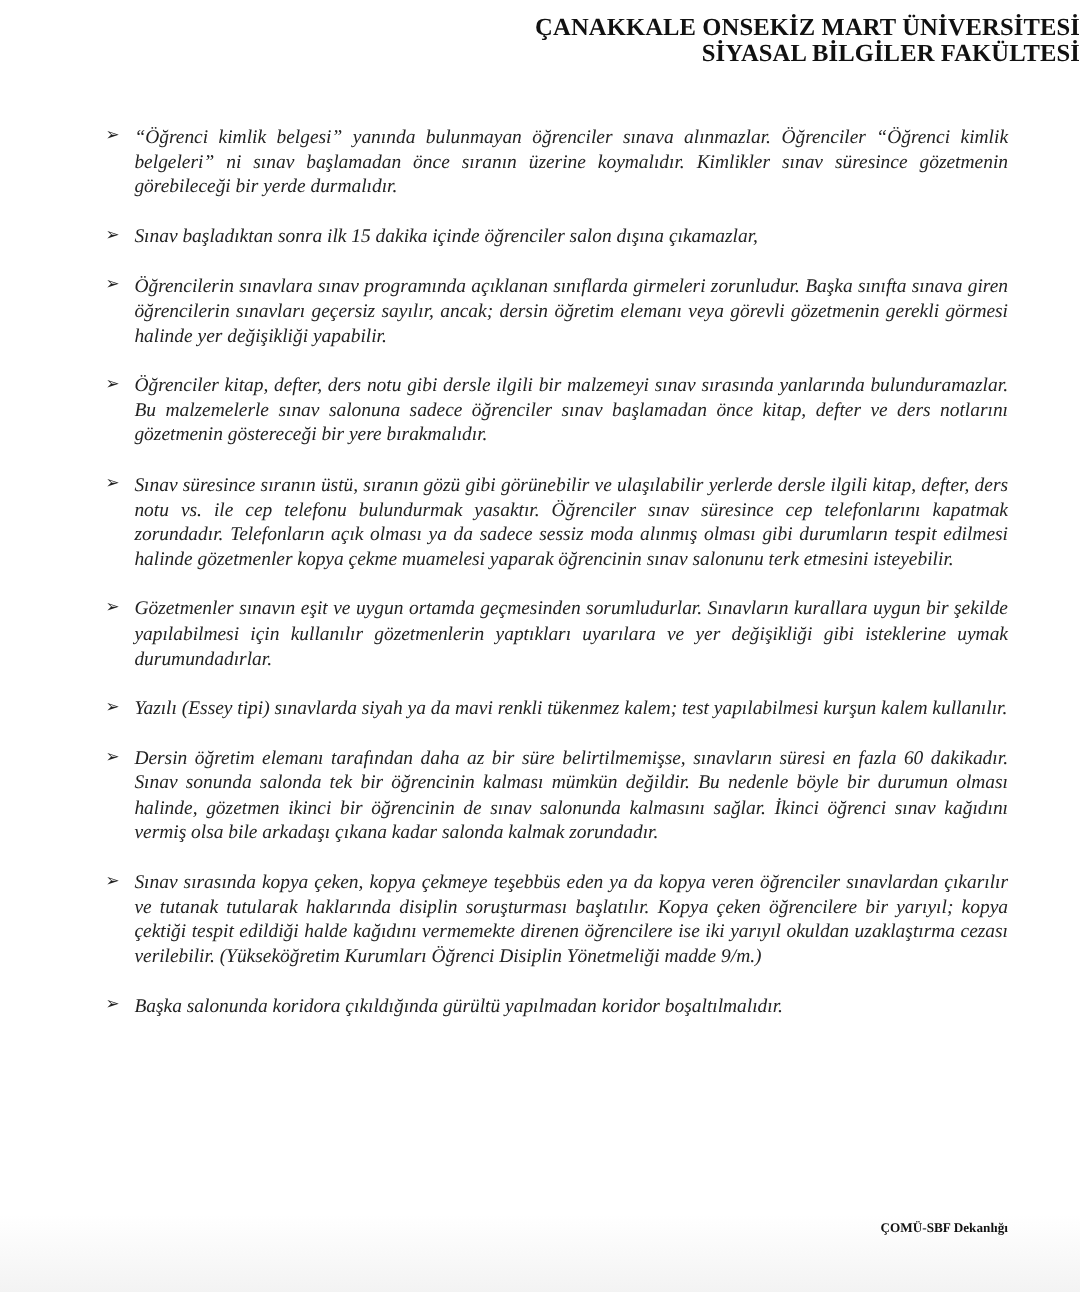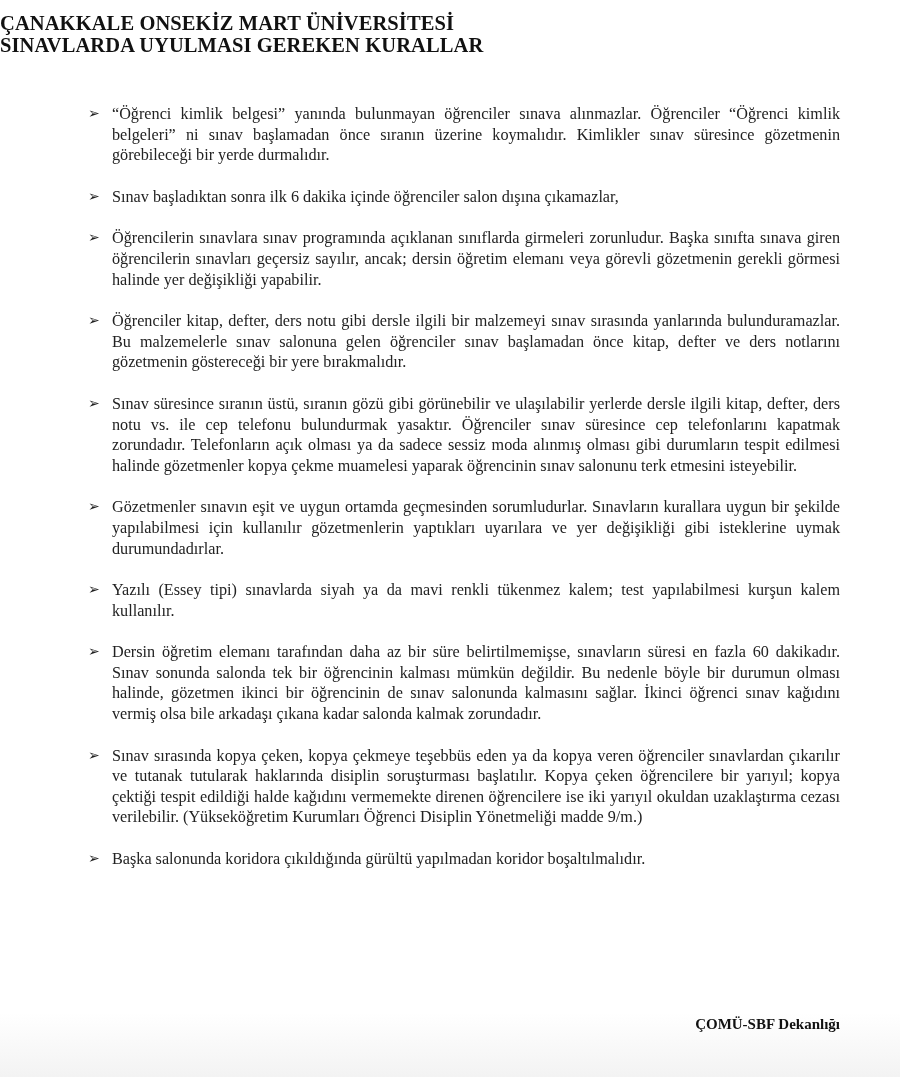--- a/index.html
+++ b/index.html
@@ -19,21 +19,21 @@
       left: 0; top: 0;
       width: 900px;
       height: 1077px;
       background: linear-gradient(to bottom, #ffffff 0%, #ffffff 94%, #f3f3f3 100%);
     }
     .header {
       position: absolute;
       top: 12px;
       left: 0;
       width: 900px;
-      text-align: left;
+      text-align: right;
     }
     .header-line {
       display: block;
       font-weight: bold;
       font-size: 20.5px;
       line-height: 22px;
       letter-spacing: 0.1px;
       color: #111;
     }
     .rules {
@@ -55,57 +55,58 @@
       flex: 0 0 26px;
       width: 26px;
       font-size: 14px;
       line-height: 20.6px;
       color: #222;
       padding-left: 2px;
     }
     .rule-text {
       flex: 1 1 auto;
       text-align: justify;
+      font-style: italic;
     }
     .signature {
       position: absolute;
       top: 1014px;
       right: 60px;
       font-weight: bold;
-      font-size: 15px;
+      font-size: 11px;
       line-height: 20px;
       color: #111;
     }
   </style>
 </head>
 <body>
 
 <div class="page">
 
   <div class="header">
     <span class="header-line">ÇANAKKALE ONSEKİZ MART ÜNİVERSİTESİ</span>
-    <span class="header-line">SINAVLARDA UYULMASI GEREKEN KURALLAR</span>
+    <span class="header-line">SİYASAL BİLGİLER FAKÜLTESİ</span>
   </div>
 
   <ul class="rules">
     <li class="rule">
       <span class="bullet">➢</span>
       <span class="rule-text">“Öğrenci kimlik belgesi” yanında bulunmayan öğrenciler sınava alınmazlar. Öğrenciler “Öğrenci kimlik belgeleri” ni sınav başlamadan önce sıranın üzerine koymalıdır. Kimlikler sınav süresince gözetmenin görebileceği bir yerde durmalıdır.</span>
     </li>
     <li class="rule">
       <span class="bullet">➢</span>
-      <span class="rule-text">Sınav başladıktan sonra ilk 6 dakika içinde öğrenciler salon dışına çıkamazlar,</span>
+      <span class="rule-text">Sınav başladıktan sonra ilk 15 dakika içinde öğrenciler salon dışına çıkamazlar,</span>
     </li>
     <li class="rule">
       <span class="bullet">➢</span>
       <span class="rule-text">Öğrencilerin sınavlara sınav programında açıklanan sınıflarda girmeleri zorunludur. Başka sınıfta sınava giren öğrencilerin sınavları geçersiz sayılır, ancak; dersin öğretim elemanı veya görevli gözetmenin gerekli görmesi halinde yer değişikliği yapabilir.</span>
     </li>
     <li class="rule">
       <span class="bullet">➢</span>
-      <span class="rule-text">Öğrenciler kitap, defter, ders notu gibi dersle ilgili bir malzemeyi sınav sırasında yanlarında bulunduramazlar. Bu malzemelerle sınav salonuna gelen öğrenciler sınav başlamadan önce kitap, defter ve ders notlarını gözetmenin göstereceği bir yere bırakmalıdır.</span>
+      <span class="rule-text">Öğrenciler kitap, defter, ders notu gibi dersle ilgili bir malzemeyi sınav sırasında yanlarında bulunduramazlar. Bu malzemelerle sınav salonuna sadece öğrenciler sınav başlamadan önce kitap, defter ve ders notlarını gözetmenin göstereceği bir yere bırakmalıdır.</span>
     </li>
     <li class="rule">
       <span class="bullet">➢</span>
       <span class="rule-text">Sınav süresince sıranın üstü, sıranın gözü gibi görünebilir ve ulaşılabilir yerlerde dersle ilgili kitap, defter, ders notu vs. ile cep telefonu bulundurmak yasaktır. Öğrenciler sınav süresince cep telefonlarını kapatmak zorundadır. Telefonların açık olması ya da sadece sessiz moda alınmış olması gibi durumların tespit edilmesi halinde gözetmenler kopya çekme muamelesi yaparak öğrencinin sınav salonunu terk etmesini isteyebilir.</span>
     </li>
     <li class="rule">
       <span class="bullet">➢</span>
       <span class="rule-text">Gözetmenler sınavın eşit ve uygun ortamda geçmesinden sorumludurlar. Sınavların kurallara uygun bir şekilde yapılabilmesi için kullanılır gözetmenlerin yaptıkları uyarılara ve yer değişikliği gibi isteklerine uymak durumundadırlar.</span>
     </li>
     <li class="rule">

